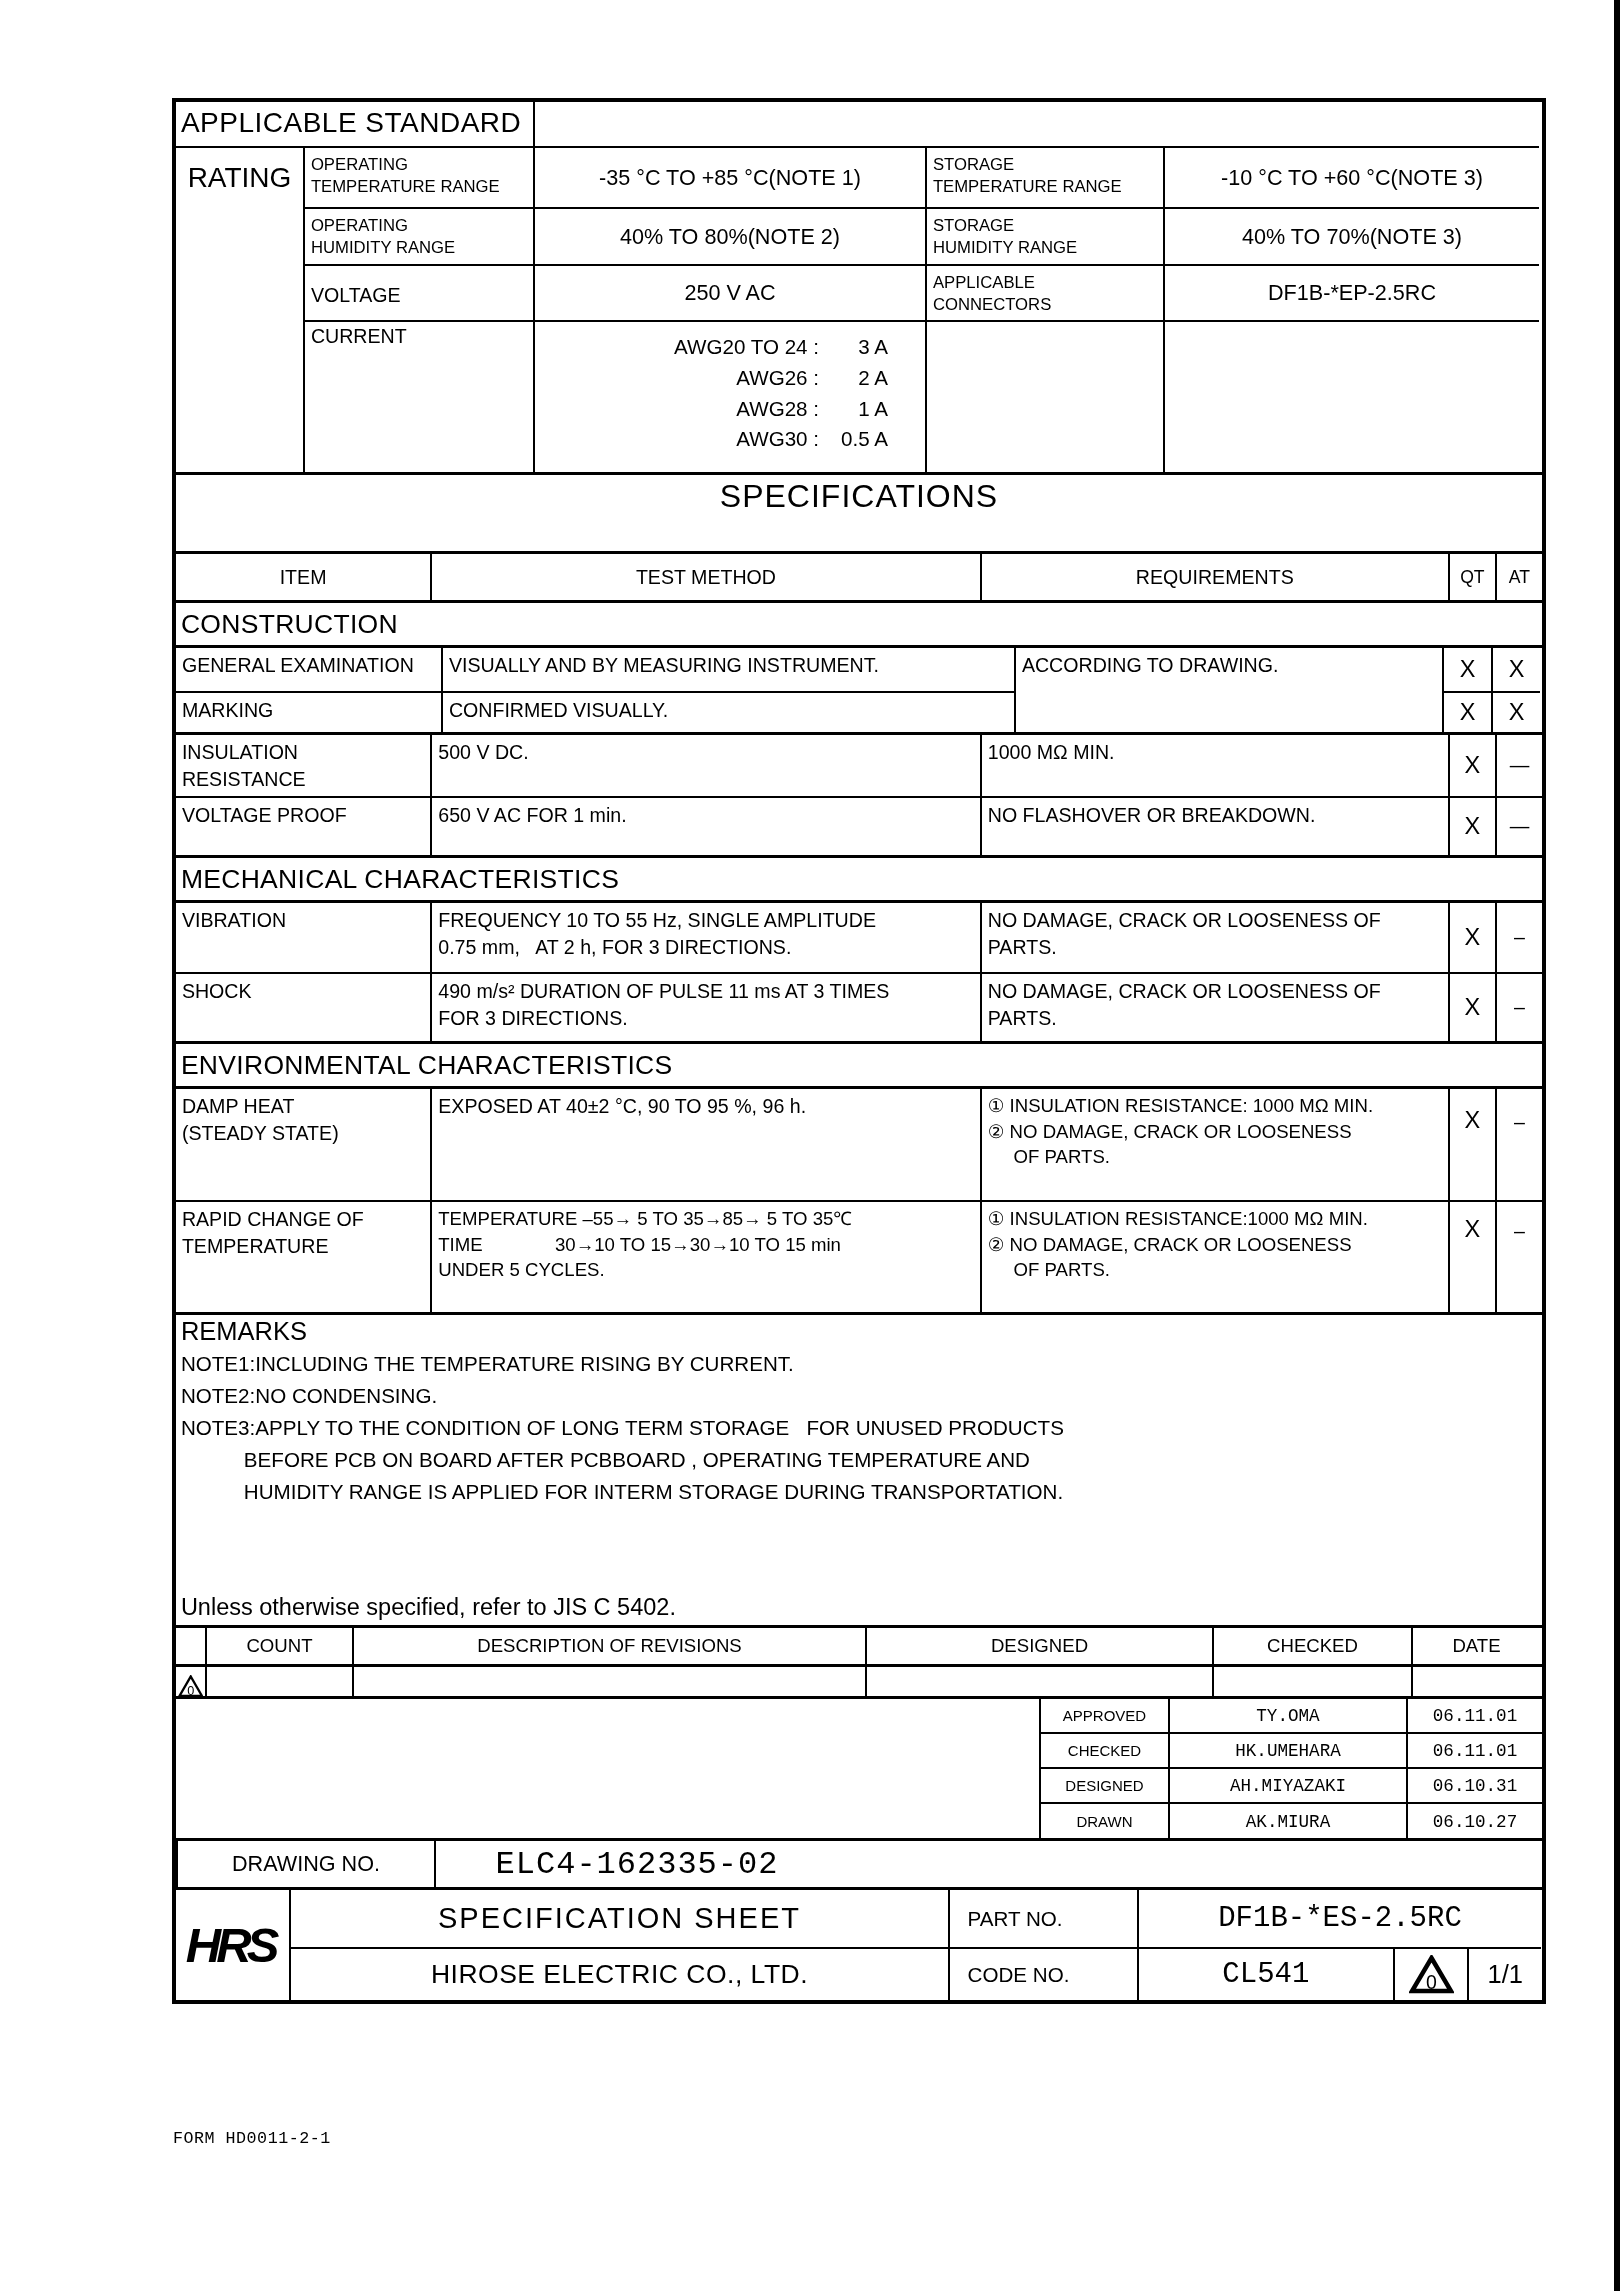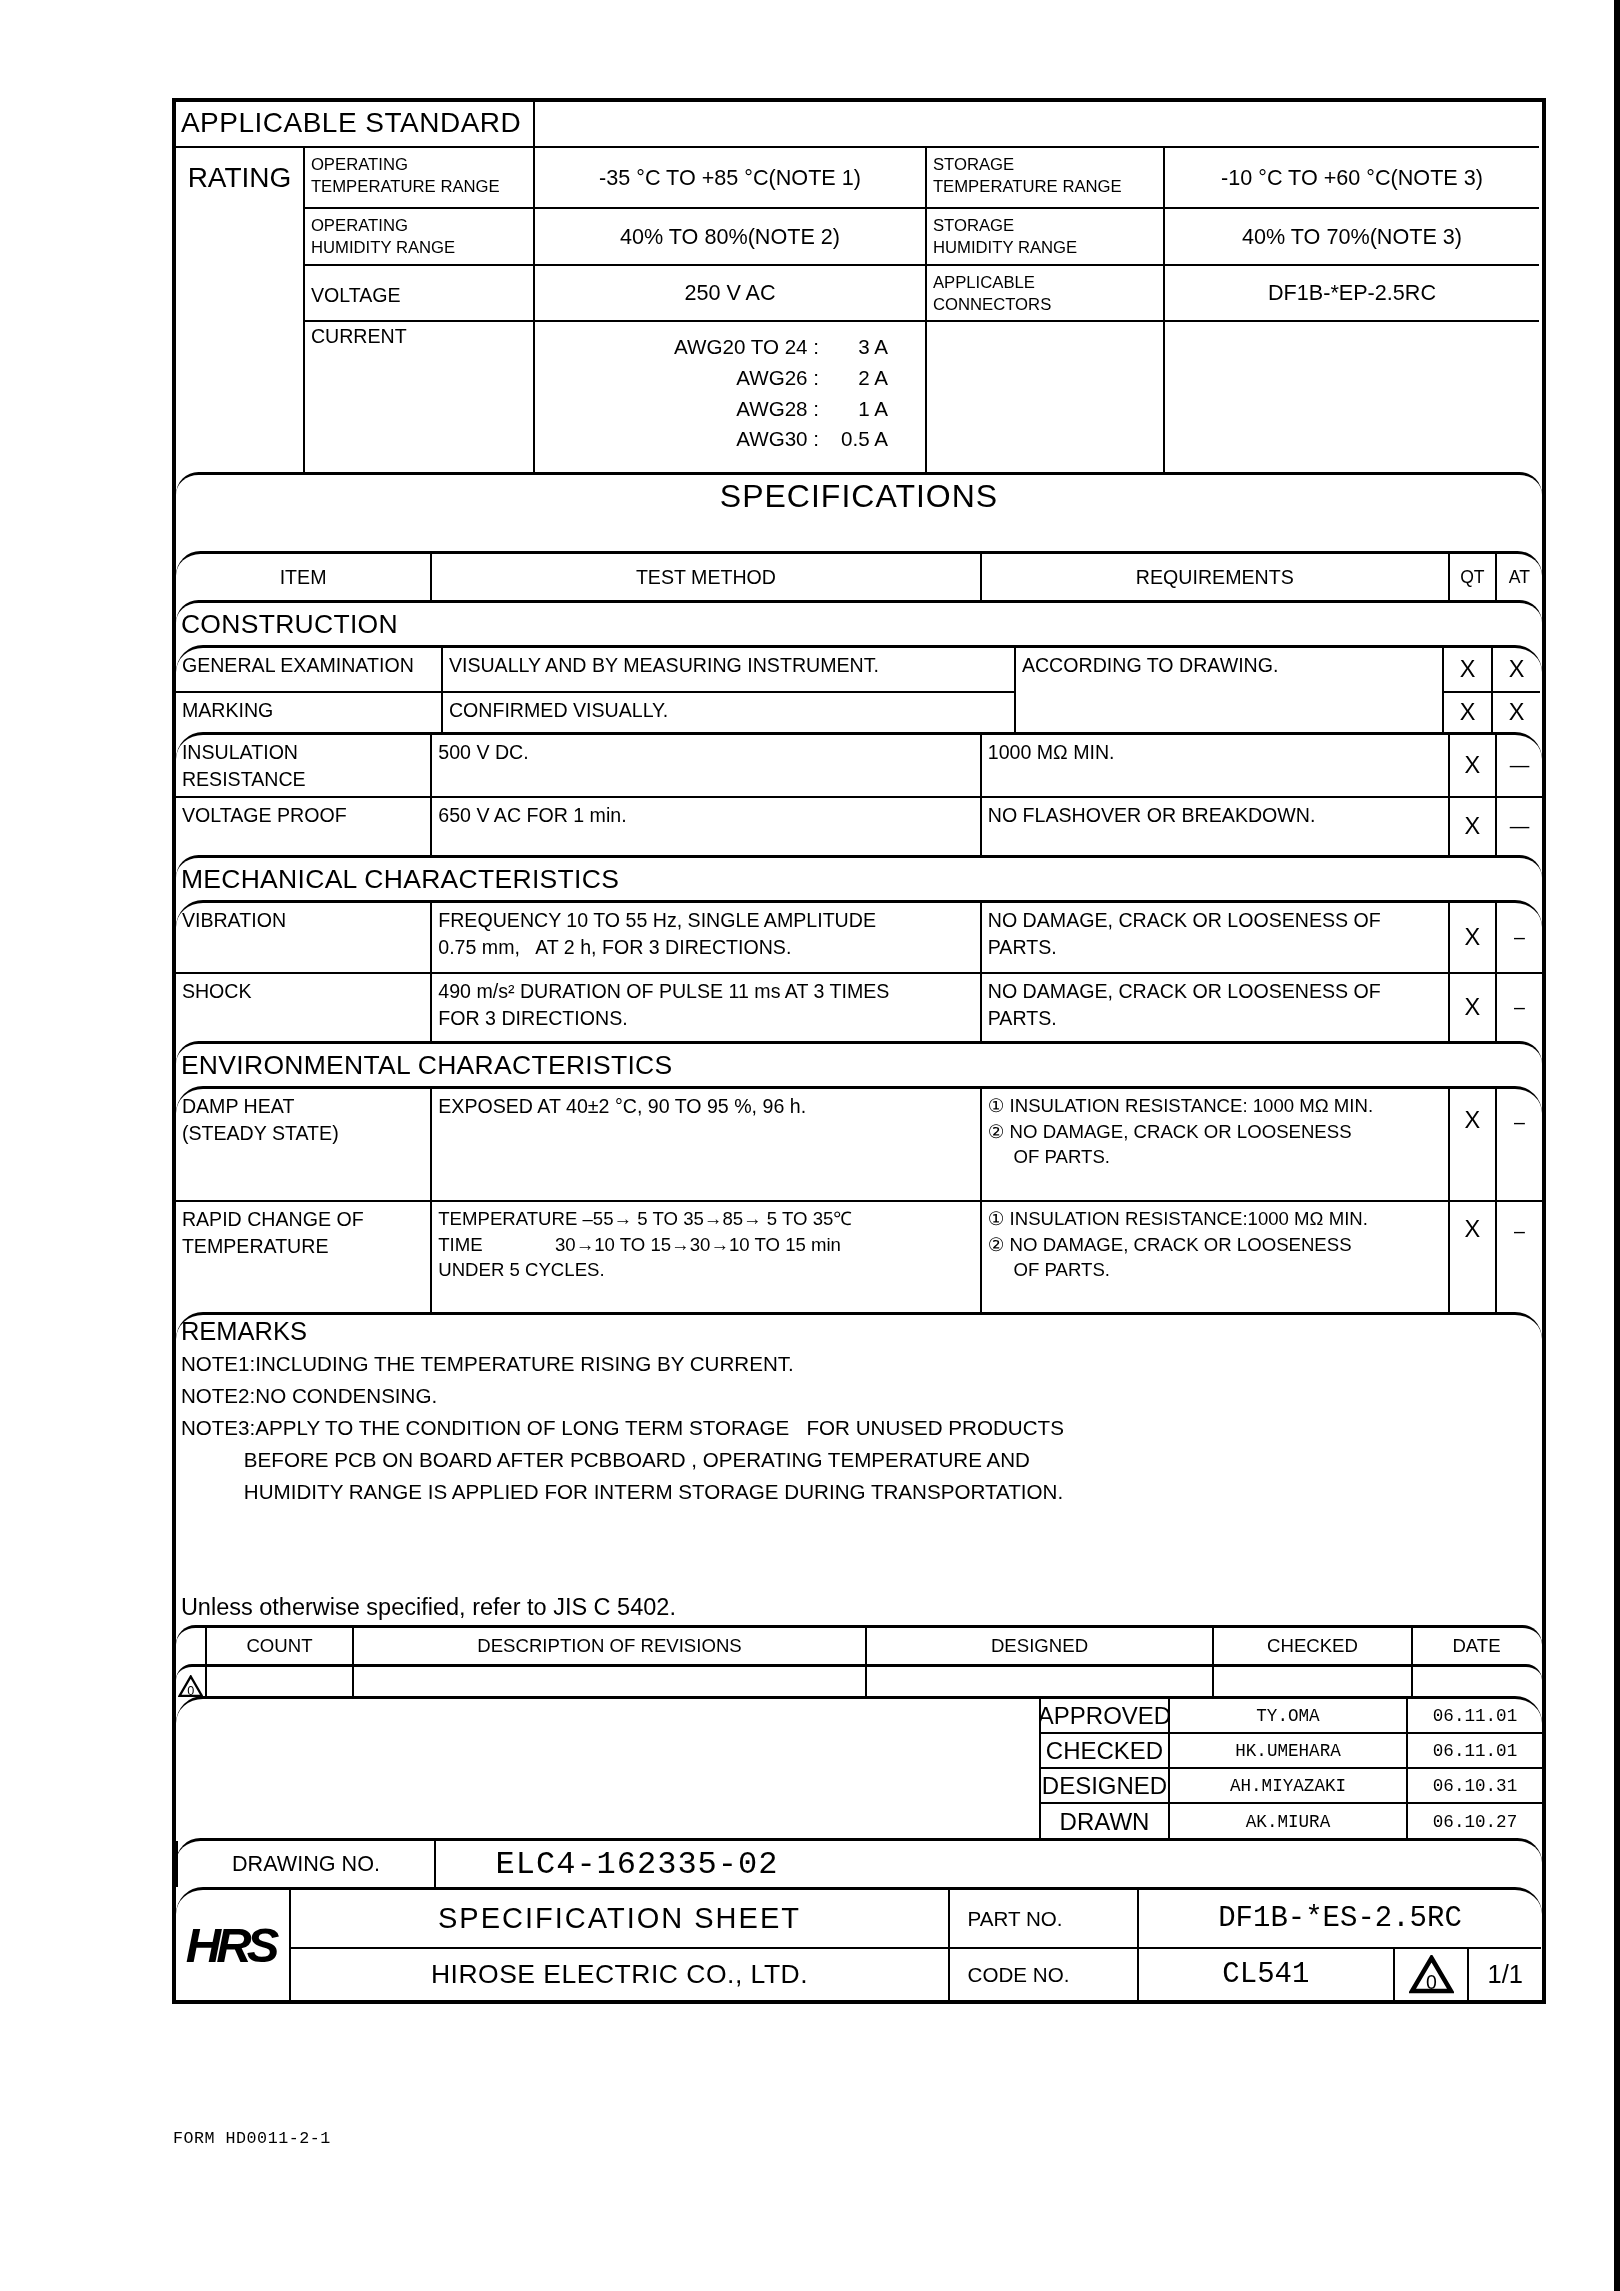--- a/index.html
+++ b/index.html
@@ -2,21 +2,21 @@
 <html><head>
 <meta charset="utf-8">
 <style>
   * { margin:0; padding:0; box-sizing:border-box; }
   html,body { background:#e8e8e8; }
   body { width:1620px; height:2292px; position:relative; font-family:"Liberation Sans",sans-serif; color:#000; }
   .page { position:absolute; inset:0; background:#ffffff; overflow:hidden; }
   .scan-edge { position:absolute; left:1614px; top:0; width:5.9px; height:2292px; background:#000; }
 
   .sheet { position:absolute; left:172px; top:98px; width:1374px; border:4.9px solid #000; background:#fff; }
-  .blk { border-top:3.9px solid #000; position:relative;border-radius:27px; }
+  .blk { border-top:3.9px solid #000; position:relative; }
   .blk.first { border-top:none; }
 
   .frow { display:flex; }
   .c { position:relative; overflow:hidden; }
   .bl { border-left:2.9px solid #000; }
   .bt { border-top:2.9px solid #000; }
 
   
   .rating { display:grid; grid-template-columns:127px 230px 392px 238px 376px; grid-template-rows:44px 61px 57px 56px 152px; }
   .rg-header { grid-area:1/1/2/3; font-size:28px; line-height:41px; padding-left:4.9px; letter-spacing:0.5px; }
@@ -50,21 +50,21 @@
   
   .rev-head { display:grid; grid-template-columns:29px 147px 513px 347px 199px 129px; height:39px; }
   .rev-head .c, .rev-row .c { display:flex; align-items:center; justify-content:center; font-size:18.6px; }
   .rev-row { display:grid; grid-template-columns:29px 147px 513px 347px 199px 129px; height:32px; }
   .tri-sm { width:25.5px; height:22.5px; margin-top:7.8px; }
 
   .open-area { height:142px; }
   .approvals { position:absolute; top:0; right:0; display:grid; grid-template-columns:129px 238px 136px; grid-auto-rows:35px; }
   .approvals .c { display:flex; align-items:center; justify-content:center; border-left:2.9px solid #000; border-bottom:2.9px solid #000; }
   .approvals .c.lastrow { border-bottom:none; }
-  .ap-label { font-size:24px; }
+  .ap-label { font-size:15px; }
   .tech { font-family:"Liberation Mono","DejaVu Sans Mono",monospace; }
   .ap-name { font-size:17.6px; }
   .ap-date { font-size:17.6px; }
 
   
   .note-row { height:49px; }
   .note-cell { width:703px; display:flex; align-items:center; padding-left:5.9px; font-size:18.6px; white-space:pre-wrap; }
   .dwg-label { width:258px; display:flex; align-items:center; justify-content:center; font-size:21.6px; }
   .dwg-value { width:404px; display:flex; align-items:center; justify-content:center; font-size:32px; letter-spacing:1px; }
   .bottom { display:grid; grid-template-columns:113px 659px 189px 404px; grid-template-rows:57px 53px; }

